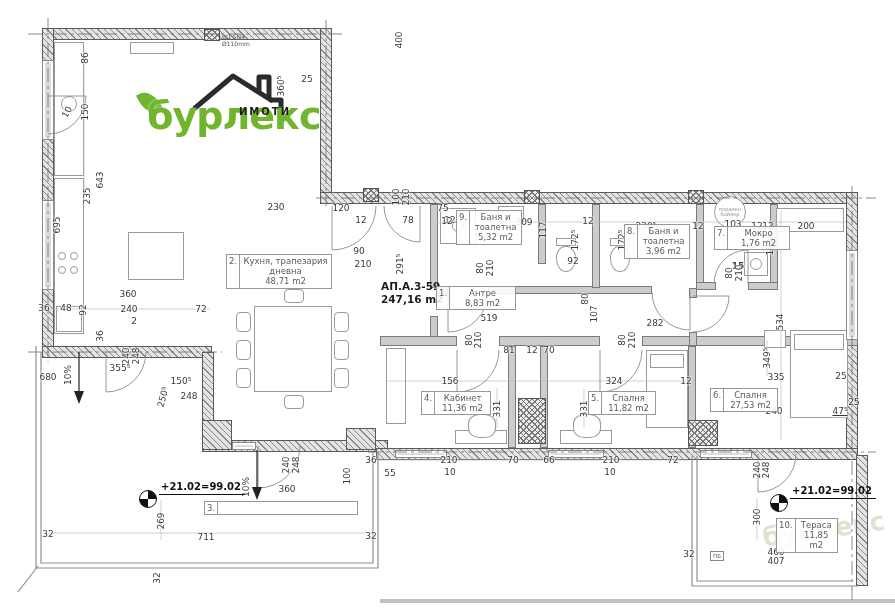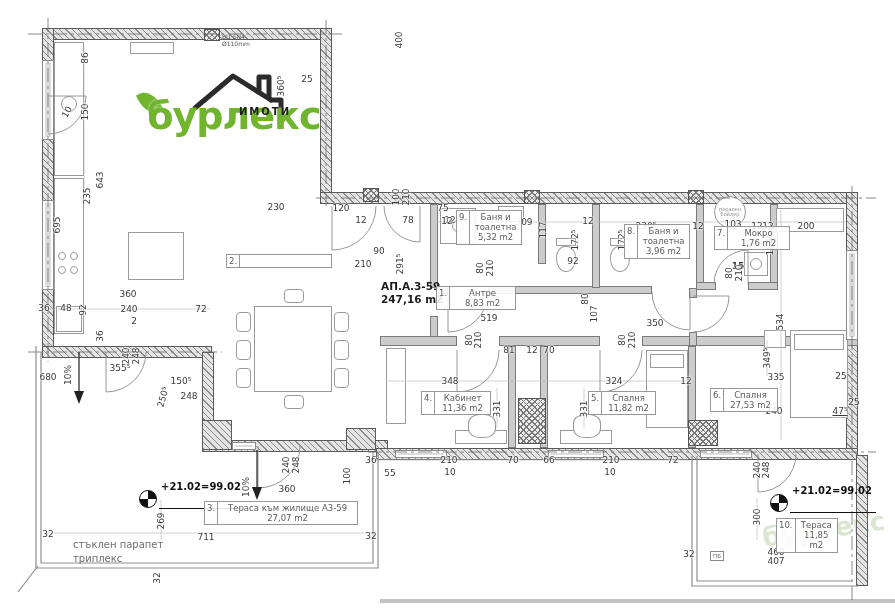--- a/index.html
+++ b/index.html
@@ -21,21 +21,21 @@
   .rlabel{position:absolute;display:flex;border:1px solid #979797;background:rgba(255,255,255,.88);
       color:#5c5c5c;font-size:8.5px;line-height:1.2;z-index:6;box-sizing:border-box;}
   .rnum{border-right:1px solid #979797;padding:1px 2px;}
   .rbody{flex:1;text-align:center;padding:1px 3px;display:flex;flex-direction:column;justify-content:center;}
   .ap{position:absolute;left:381px;top:280px;z-index:6;font-size:10.5px;font-weight:bold;color:#1c1c1c;line-height:1.25;}
   .note{position:absolute;left:73px;top:538px;z-index:6;font-size:10px;color:#6e6e6e;line-height:1.35;}
   .elev{position:absolute;z-index:6;}
   .elev .c{width:18px;height:18px;border-radius:50%;border:1.5px solid #111;box-sizing:border-box;
       background:conic-gradient(#111 0 90deg,#fff 90deg 180deg,#111 180deg 270deg,#fff 270deg 360deg);}
   .elev .t{position:absolute;left:20px;top:-9px;font-size:10px;font-weight:bold;color:#111;white-space:nowrap;
-      border-bottom:1px solid #111;padding:0 4px 16px 2px;}
+      border-bottom:1px solid #111;padding:0 4px 2px 2px;}
   .tiny{position:absolute;font-size:6px;color:#555;line-height:1.1;z-index:5;white-space:nowrap;}
   .boiler{position:absolute;left:714px;top:196px;width:30px;height:30px;border:1px solid #999;border-radius:50%;
       z-index:3;display:flex;flex-direction:column;align-items:center;justify-content:center;
       font-size:5px;color:#8a8a8a;line-height:1.1;background:#fff;}
   .pbbox{position:absolute;left:710px;top:551px;border:1px solid #888;background:#fff;font-size:5.5px;color:#666;
       padding:1px 2px;z-index:5;}
   #logo{position:absolute;left:133px;top:64px;width:172px;height:82px;z-index:7;}
   #logo .brand{position:absolute;left:14px;top:30px;font-size:38px;font-weight:bold;color:#71b42e;
       letter-spacing:-1px;text-shadow:0 0 2px #fff;}
   #logo .leaf{position:absolute;left:8px;top:26px;width:18px;height:26px;background:#71b42e;
@@ -218,24 +218,20 @@
   <div class="elev" style="left:770px;top:494px;">
     <div class="c"></div>
     <div class="t">+21.02=99.02</div>
   </div>
 
   <div class="ap">
     <div>АП.А.3-59</div>
     <div>247,16 m2</div>
   </div>
 
-  <div class="note">
-    <div>стъклен парапет</div>
-    <div>триплекс</div>
-  </div>
 
   <div id="logo">
     <svg width="172" height="82">
       <g stroke="#2b2b2b" stroke-width="5" fill="none" stroke-linejoin="round" stroke-linecap="round">
         <path d="M62,44 L100,12 L138,36"></path>
         <path d="M126,26 L126,13 L136,13 L136,33"></path>
         <path d="M138,36 L148,36 L148,58"></path>
       </g>
     </svg>
     <div class="leaf"></div>
@@ -250,27 +246,27 @@
   <div id="rooms-layer">
       <div class="rlabel" style="left: 436px; top: 286px; width: 80px;">
         <span class="rnum">1.</span>
         <span class="rbody">
           <span>Антре</span>
           <span>8,83 m2</span>
         </span>
       </div>
       <div class="rlabel" style="left: 226px; top: 254px; width: 106px;">
         <span class="rnum">2.</span>
+        <span class="rbody">
+          <span>Кухня, трапезария дневна</span>
+          <span>48,71 m2</span>
+        </span>
       </div>
       <div class="rlabel" style="left: 204px; top: 501px; width: 154px;">
         <span class="rnum">3.</span>
-        <span class="rbody">
-          <span>Тераса към жилище А3-59</span>
-          <span>27,07 m2</span>
-        </span>
       </div>
       <div class="rlabel" style="left: 421px; top: 391px; width: 70px;">
         <span class="rnum">4.</span>
         <span class="rbody">
           <span>Кабинет</span>
           <span>11,36 m2</span>
         </span>
       </div>
       <div class="rlabel" style="left: 588px; top: 391px; width: 68px;">
         <span class="rnum">5.</span>
@@ -326,21 +322,21 @@
       <span class="dim" style="left: 307px; top: 79px;">25</span>
       <span class="dim" style="left: 399px; top: 40px; transform: translate(-50%, -50%) rotate(-90deg);">400</span>
       <span class="dim" style="left: 276px; top: 207px;">230</span>
       <span class="dim" style="left: 341px; top: 208px;">120</span>
       <span class="dim" style="left: 361px; top: 220px;">12</span>
       <span class="dim" style="left: 396px; top: 197px; transform: translate(-50%, -50%) rotate(-90deg);">100</span>
       <span class="dim" style="left: 406px; top: 197px; transform: translate(-50%, -50%) rotate(-90deg);">210</span>
       <span class="dim" style="left: 408px; top: 220px;">78</span>
       <span class="dim" style="left: 443px; top: 208px;">75</span>
       <span class="dim" style="left: 450px; top: 220px;">12</span>
-      <span class="dim" style="left: 359px; top: 251px; margin-left: 20px;">90</span>
+      <span class="dim" style="left: 359px; top: 251px;">90</span>
       <span class="dim" style="left: 363px; top: 264px;">210</span>
       <span class="dim" style="left: 400px; top: 264px; transform: translate(-50%, -50%) rotate(-90deg);">291⁵</span>
       <span class="dim" style="left: 447px; top: 221px;">12</span>
       <span class="dim" style="left: 524px; top: 222px;">309</span>
       <span class="dim" style="left: 588px; top: 221px;">12</span>
       <span class="dim" style="left: 543px; top: 230px; transform: translate(-50%, -50%) rotate(-90deg);">117</span>
       <span class="dim" style="left: 575px; top: 240px; transform: translate(-50%, -50%) rotate(-90deg);">172⁵</span>
       <span class="dim" style="left: 573px; top: 261px;">92</span>
       <span class="dim" style="left: 480px; top: 268px; transform: translate(-50%, -50%) rotate(-90deg);">80</span>
       <span class="dim" style="left: 490px; top: 268px; transform: translate(-50%, -50%) rotate(-90deg);">210</span>
@@ -350,30 +346,30 @@
       <span class="dim" style="left: 768px; top: 226px;">12</span>
       <span class="dim" style="left: 806px; top: 226px;">200</span>
       <span class="dim" style="left: 757px; top: 226px;">12</span>
       <span class="dim" style="left: 770px; top: 245px; transform: translate(-50%, -50%) rotate(-90deg);">184⁵</span>
       <span class="dim" style="left: 622px; top: 240px; transform: translate(-50%, -50%) rotate(-90deg);">172⁵</span>
       <span class="dim" style="left: 738px; top: 266px; font-weight: bold;">15</span>
       <span class="dim" style="left: 729px; top: 273px; transform: translate(-50%, -50%) rotate(-90deg);">80</span>
       <span class="dim" style="left: 739px; top: 273px; transform: translate(-50%, -50%) rotate(-90deg);">210</span>
       <span class="dim" style="left: 594px; top: 314px; transform: translate(-50%, -50%) rotate(-90deg);">107</span>
       <span class="dim" style="left: 585px; top: 299px; transform: translate(-50%, -50%) rotate(-90deg);">80</span>
-      <span class="dim" style="left: 655px; top: 323px;">350</span>
+      <span class="dim" style="left: 655px; top: 323px;">282</span>
       <span class="dim" style="left: 489px; top: 318px;">519</span>
       <span class="dim" style="left: 469px; top: 340px; transform: translate(-50%, -50%) rotate(-90deg);">80</span>
       <span class="dim" style="left: 478px; top: 340px; transform: translate(-50%, -50%) rotate(-90deg);">210</span>
       <span class="dim" style="left: 509px; top: 350px;">81</span>
       <span class="dim" style="left: 532px; top: 350px;">12</span>
       <span class="dim" style="left: 549px; top: 350px;">70</span>
       <span class="dim" style="left: 622px; top: 340px; transform: translate(-50%, -50%) rotate(-90deg);">80</span>
       <span class="dim" style="left: 632px; top: 340px; transform: translate(-50%, -50%) rotate(-90deg);">210</span>
-      <span class="dim" style="left: 450px; top: 381px;">348</span>
+      <span class="dim" style="left: 450px; top: 381px;">156</span>
       <span class="dim" style="left: 614px; top: 381px;">324</span>
       <span class="dim" style="left: 686px; top: 381px;">12</span>
       <span class="dim" style="left: 497px; top: 409px; transform: translate(-50%, -50%) rotate(-90deg);">331</span>
       <span class="dim" style="left: 584px; top: 409px; transform: translate(-50%, -50%) rotate(-90deg);">331</span>
       <span class="dim" style="left: 780px; top: 322px; transform: translate(-50%, -50%) rotate(-90deg);">534</span>
       <span class="dim" style="left: 767px; top: 358px; transform: translate(-50%, -50%) rotate(-90deg);">349⁵</span>
       <span class="dim" style="left: 776px; top: 377px;">335</span>
       <span class="dim" style="left: 841px; top: 376px;">25</span>
       <span class="dim" style="left: 774px; top: 411px;">240</span>
       <span class="dim" style="left: 840px; top: 411px; text-decoration: underline;">47⁵</span>

